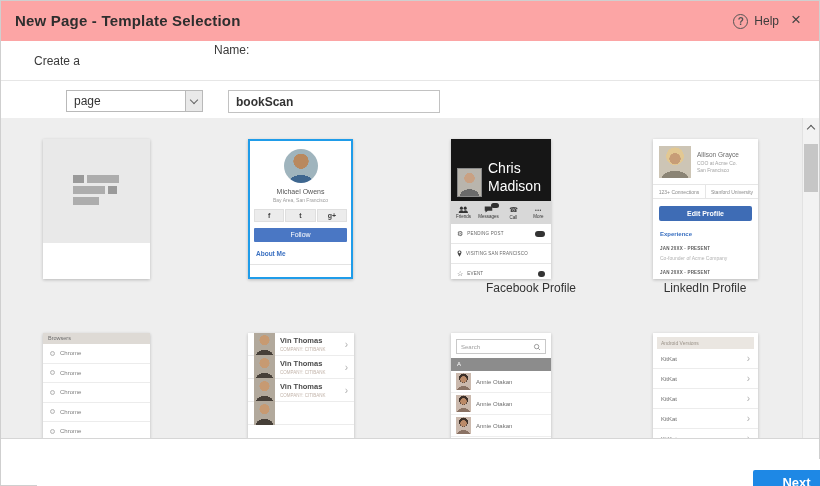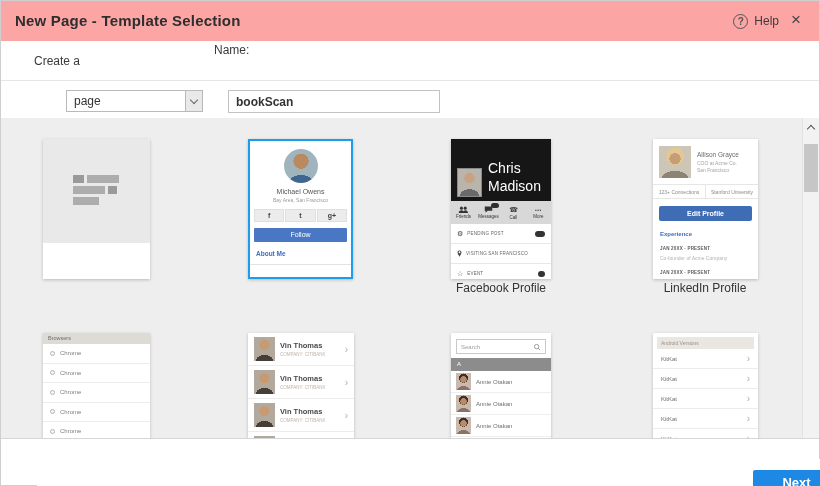--- a/index.html
+++ b/index.html
@@ -101,21 +101,21 @@
   .li-exp { margin:10px 0 0 7px; font-size:6px; font-weight:700; color:#3a70c1; }
   .li-date { margin:9px 0 0 7px; font-size:4.5px; font-weight:700; color:#5c5c5c; letter-spacing:.2px; }
   .li-role { margin:4px 0 0 7px; font-size:5px; color:#b3b3b3; }
 
   
   .hdr-bar { height:11px; background:#dedad5; font-size:5.5px; color:#6b6b6b; line-height:11px; padding-left:5px; }
   .br-row { height:19.5px; display:flex; align-items:center; gap:5px; padding-left:7px; border-bottom:1px solid #ececec; }
   .radio { width:5px; height:5px; border:1px solid #b5b5b5; border-radius:50%; background:#f5f5f5; }
   .br-lbl { font-size:6px; color:#7d7d7d; }
 
-  .ct-row { height:33px; display:flex; align-items:center; padding:0 6px; border-bottom:1px solid #ececec; gap:5px; }
+  .ct-row { height:23px; display:flex; align-items:center; padding:0 6px; border-bottom:1px solid #ececec; gap:5px; }
   .ct-photo { width:21px; height:24px; }
   .ct-name { font-size:7.5px; font-weight:700; color:#4a4a4a; }
   .ct-co { font-size:4.5px; color:#c2b4aa; margin-top:2px; }
   .chev-r { margin-left:auto; color:#b0b0b0; font-size:10px; }
 
   .dir-search { margin:6px 5px 4px; height:15px; border:1px solid #c9c9c9; background:#fff; display:flex; align-items:center; padding:0 4px; }
   .dir-search .ph { flex:1; font-size:6px; color:#a0a0a0; }
   .dir-abar { height:13px; background:#8c8c8c; color:#fff; font-size:6px; line-height:13px; padding-left:6px; }
   .dir-row { height:22px; display:flex; align-items:center; gap:5px; padding:0 5px; border-bottom:1px solid #eee; }
   .dir-photo { width:15px; height:17px; }
@@ -234,21 +234,21 @@
             <path d="M4 0C2 0 .8 1.4.8 3c0 2.2 3.2 7 3.2 7s3.2-4.8 3.2-7C7.2 1.4 6 0 4 0zm0 4.4a1.5 1.5 0 110-3 1.5 1.5 0 010 3z" fill="#444"></path>
           </svg>
         <span class="txt">VISITING SAN FRANCISCO</span>
       </div>
       <div class="fb-row">
         <span class="glyph" style="font-size:7px;">☆</span>
         <span class="txt">EVENT</span>
         <span class="fb-pill" style="width:7px;"></span>
       </div>
     </div>
-    <div class="caption" style="left:425px;">Facebook Profile</div>
+    <div class="caption" style="left:425px;text-align:right;">Facebook Profile</div>
 
     <div class="card" style="left:652px; top:21px; width:105px; height:140px;">
       <div class="li-top">
         <div class="li-photo av av-allison"></div>
         <div>
           <div class="li-name">Allison Grayce</div>
           <div class="li-job">COO at Acme Co.</div>
           <div class="li-loc">San Francisco</div>
         </div>
       </div>

